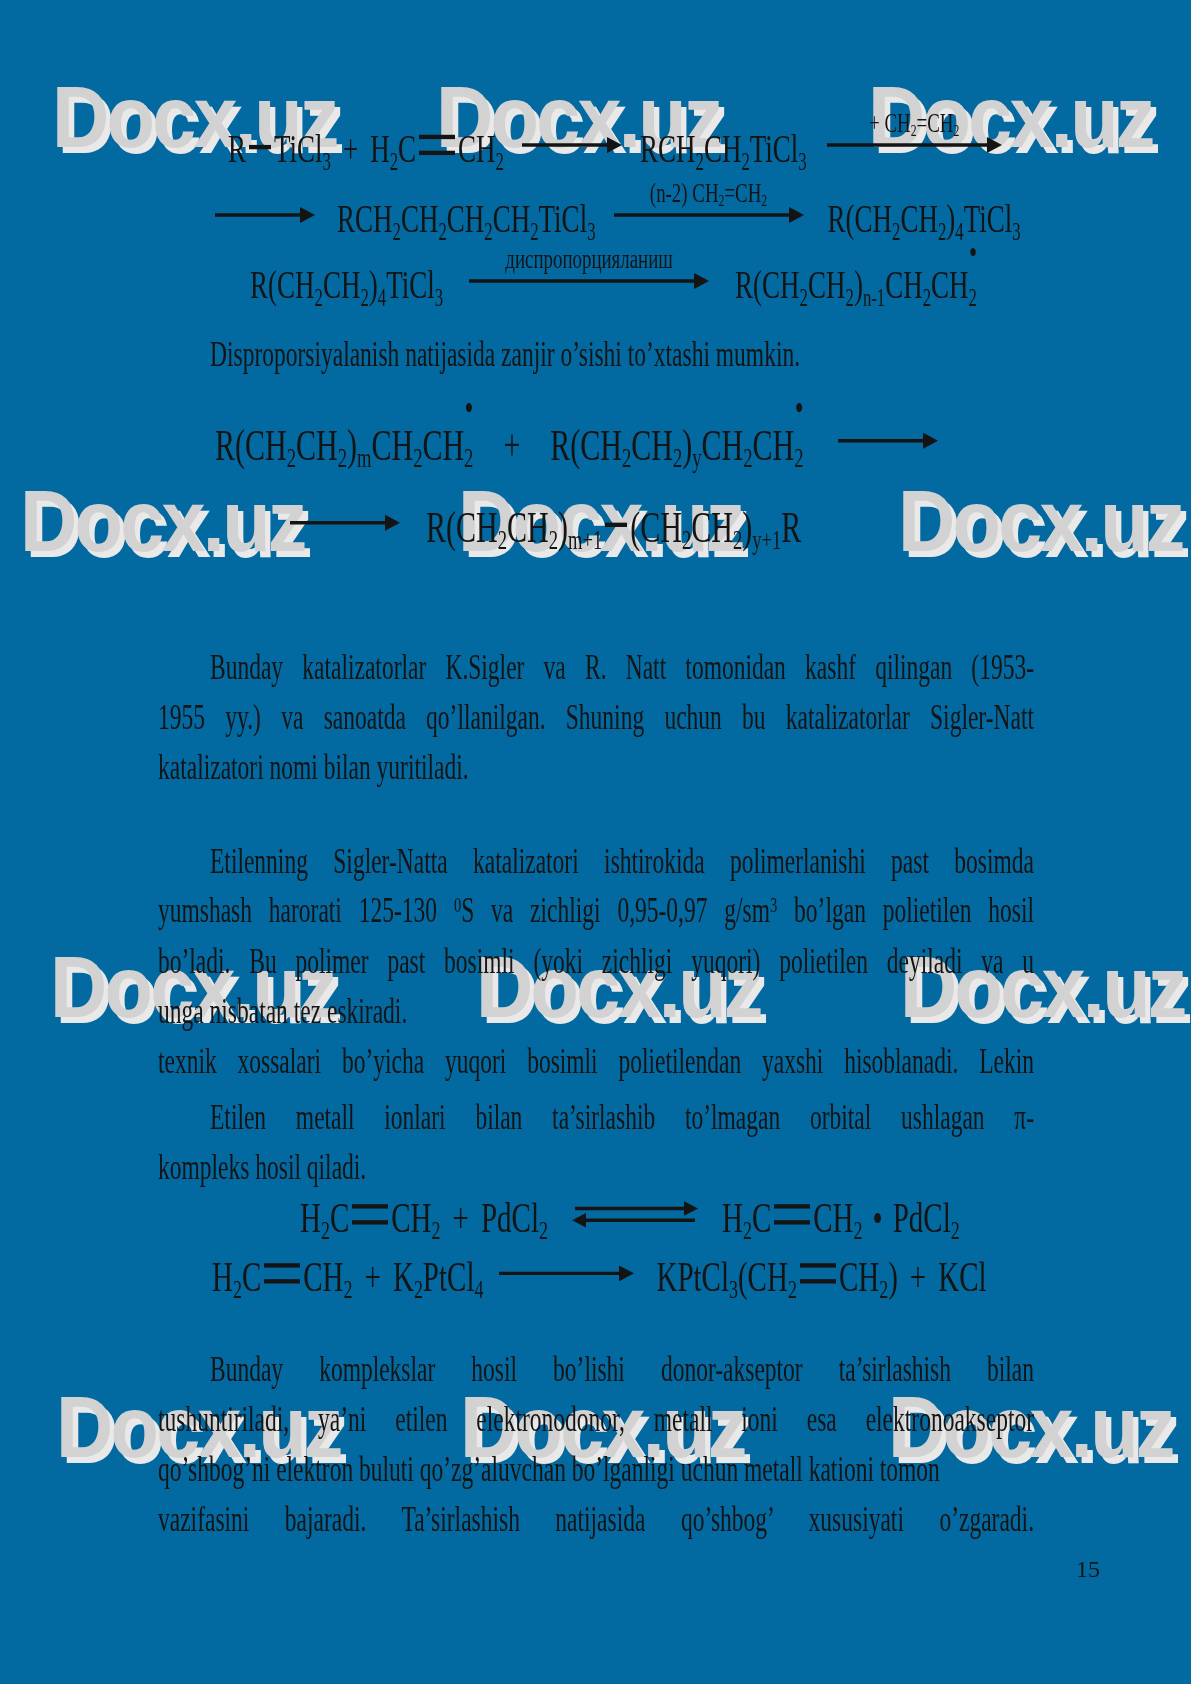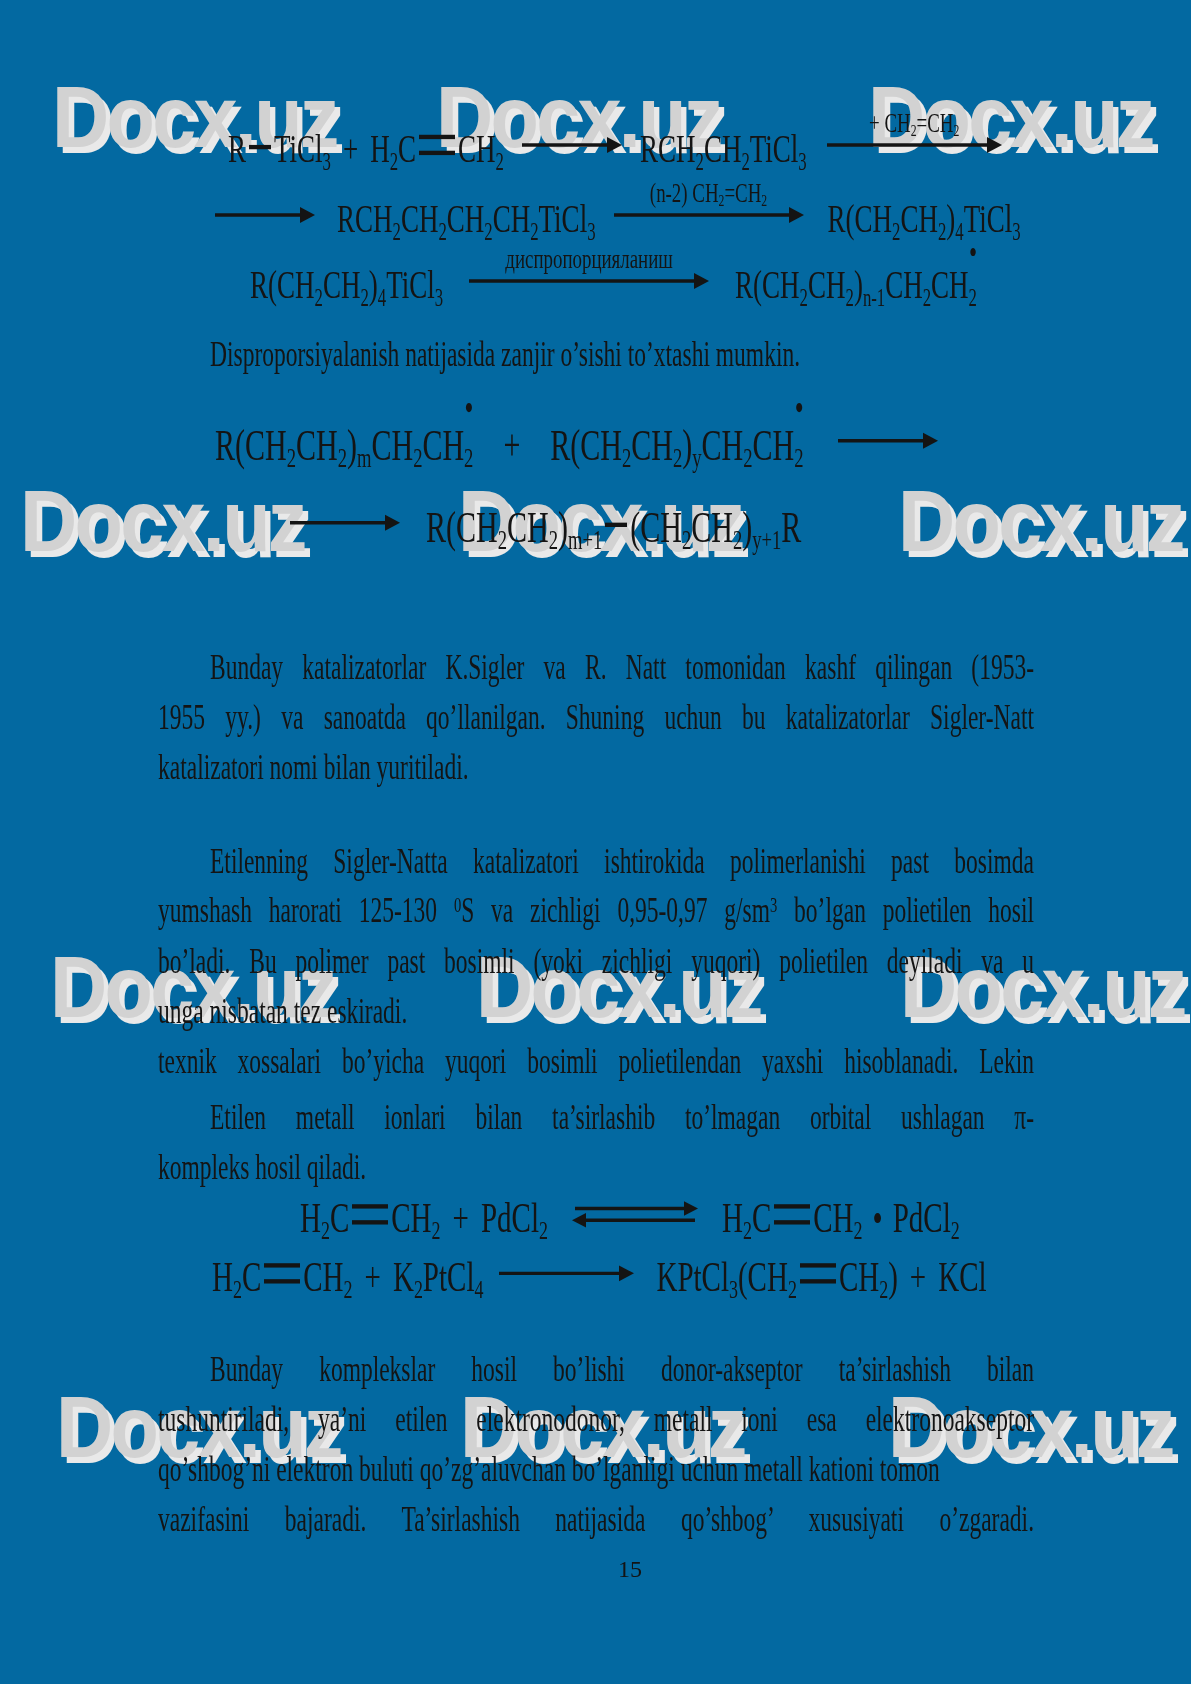--- a/index.html
+++ b/index.html
@@ -28,21 +28,21 @@
          border-bottom:3px solid #141414;vertical-align:.18em;margin:0 3px;box-sizing:content-box;}
   .larr{display:inline-block;position:relative;vertical-align:.12em;}
   .larr svg{display:block;}
   .larr .lab{position:absolute;bottom:13px;left:50%;transform:translateX(-50%);
              font-size:.7em;white-space:nowrap;}
   .eqarr{display:inline-block;vertical-align:.02em;}
   .eqarr svg{display:block;}
   .rad{display:inline-block;position:relative;}
   .rad .rsub{font-size:.62em;position:relative;top:.27em;}
   .rad .rdot{position:absolute;left:10%;top:-.95em;font-size:.75em;font-weight:bold;}
-  .pagenum{position:absolute;left:160px;width:940px;top:1556px;text-align:center;
+  .pagenum{position:absolute;left:160px;width:940px;top:1556px;text-align:right;
            font-size:24px;z-index:2;}
 </style>
 </head>
 <body>
 
 <div class="page">
   <div id="wm-layer">
       <div class="wm" style="left: 52px; top: 73px; color: rgb(210, 210, 210); text-shadow: rgb(233, 233, 233) 6px 6px 0px;">Docx.uz</div>
       <div class="wm" style="left: 436px; top: 73px; color: rgb(210, 210, 210); text-shadow: rgb(233, 233, 233) 6px 6px 0px;">Docx.uz</div>
       <div class="wm" style="left: 868px; top: 73px; color: rgb(210, 210, 210); text-shadow: rgb(233, 233, 233) 6px 6px 0px;">Docx.uz</div>

